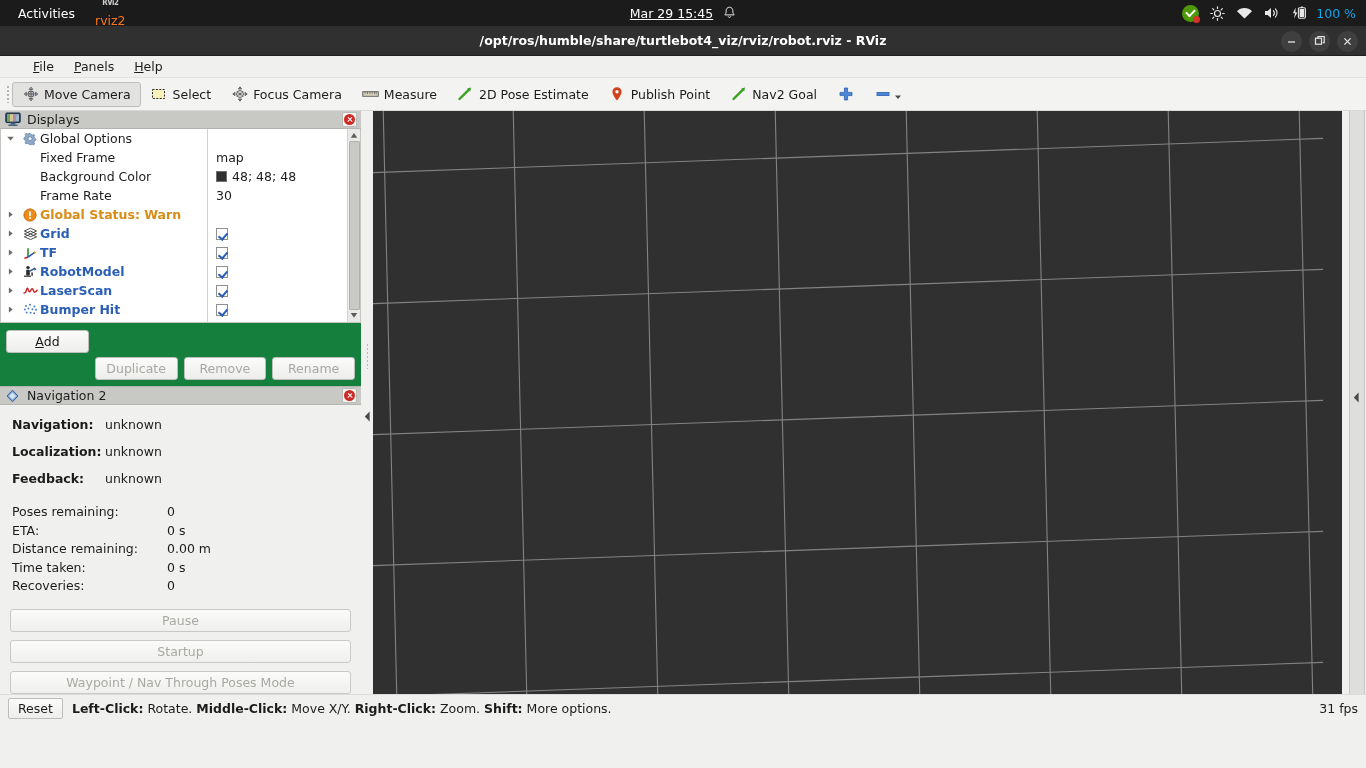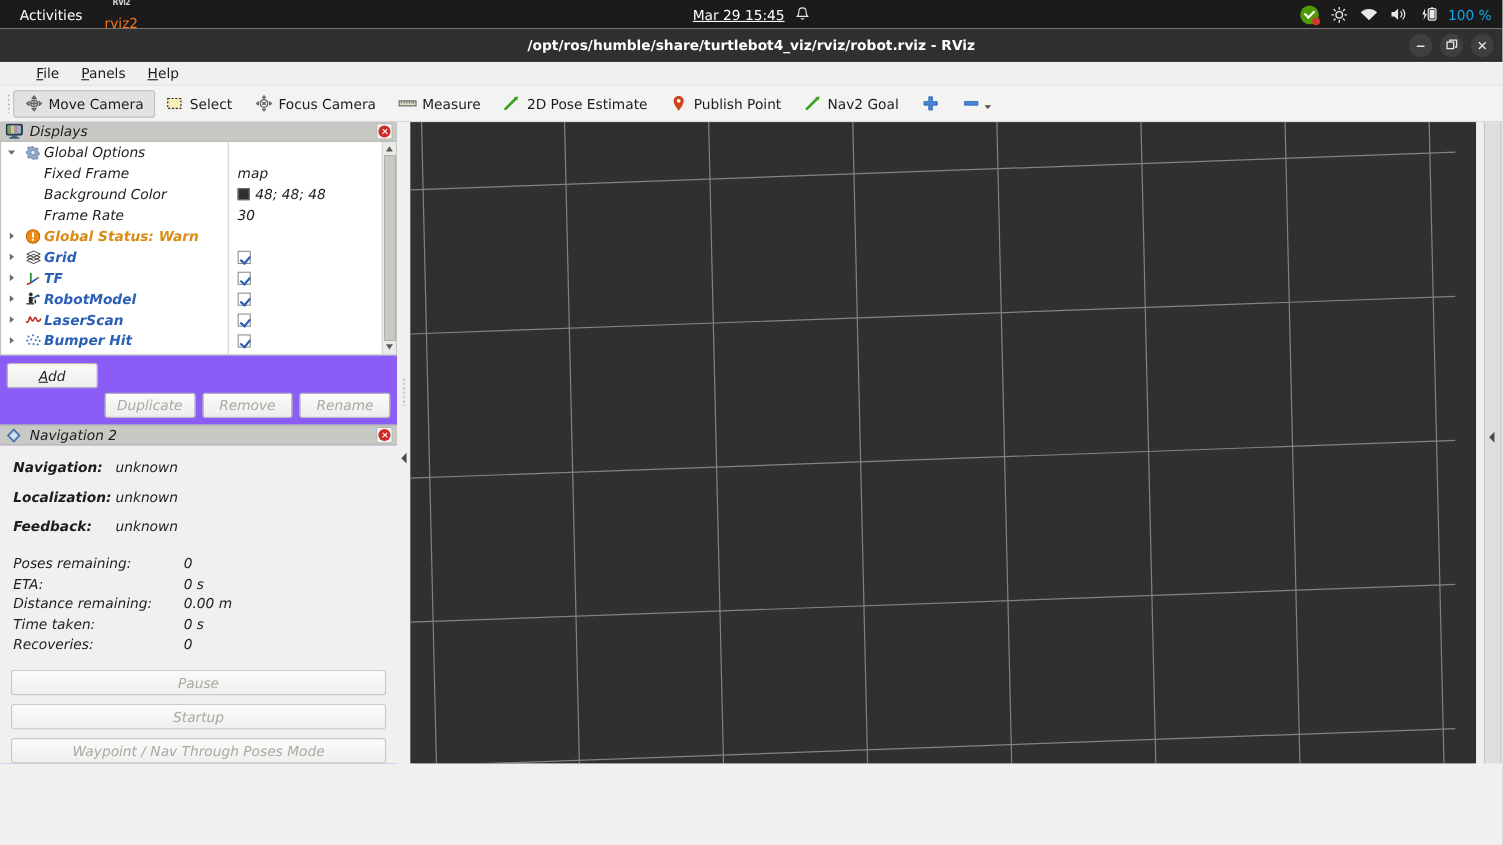--- a/index.html
+++ b/index.html
@@ -90,21 +90,21 @@
     display: flex; align-items: center; gap: 5px;
     height: 25px; padding: 0 9px; font-size: 12.5px; color: #1c1c1c;
     border: 1px solid transparent; border-radius: 3px; white-space: nowrap;
   }
   .tb-btn.active { background: #e2e2e0; border-color: #bdbdba; }
   .tb-icon { display: flex; align-items: center; justify-content: center; width: 17px; height: 17px; }
   .tb-icon svg { display: block; }
 
   
   .main { display: flex; height: 583px; }
-  .left-col { width: 361px; display: flex; flex-direction: column; background: #8b5cf6; font-style: italic; }
+  .left-col { width: 361px; display: flex; flex-direction: column; background: #15803d; }
 
   .panel-header {
     height: 20px; background: #c8c8c5;
     display: flex; align-items: center; gap: 6px; padding: 0 4px;
     border-bottom: 1px solid #b4b4b0;
   }
   .panel-header-title { font-size: 12.5px; color: #1c1c1c; flex: 1; }
   .panel-close {
     width: 15px; height: 15px; border-radius: 2px; background: #f4f4f3;
     border: 1px solid #b9b9b6; display: flex; align-items: center; justify-content: center;
@@ -807,13 +807,23 @@
     <div class="rsplit">
       <span class="rsplit-bar"></span>
       <span class="rsplit-arrow">
         <svg width="7" height="11" viewBox="0 0 7 11">
             <path d="M5.6 0.6 L5.6 10.4 L0.8 5.5 Z" fill="#4a4a48"></path>
           </svg>
       </span>
     </div>
   </div>
 
+  <div class="statusbar">
+    <span class="reset-btn">Reset</span>
+    <span class="status-hint">
+      <b>Left-Click:</b><span> Rotate.</span>
+      <b>Middle-Click:</b><span> Move X/Y.</span>
+      <b>Right-Click:</b><span> Zoom.</span>
+      <b>Shift:</b><span> More options.</span>
+    </span>
+    <span class="fps">31 fps</span>
+  </div>
 </div>
 
 </body></html>

